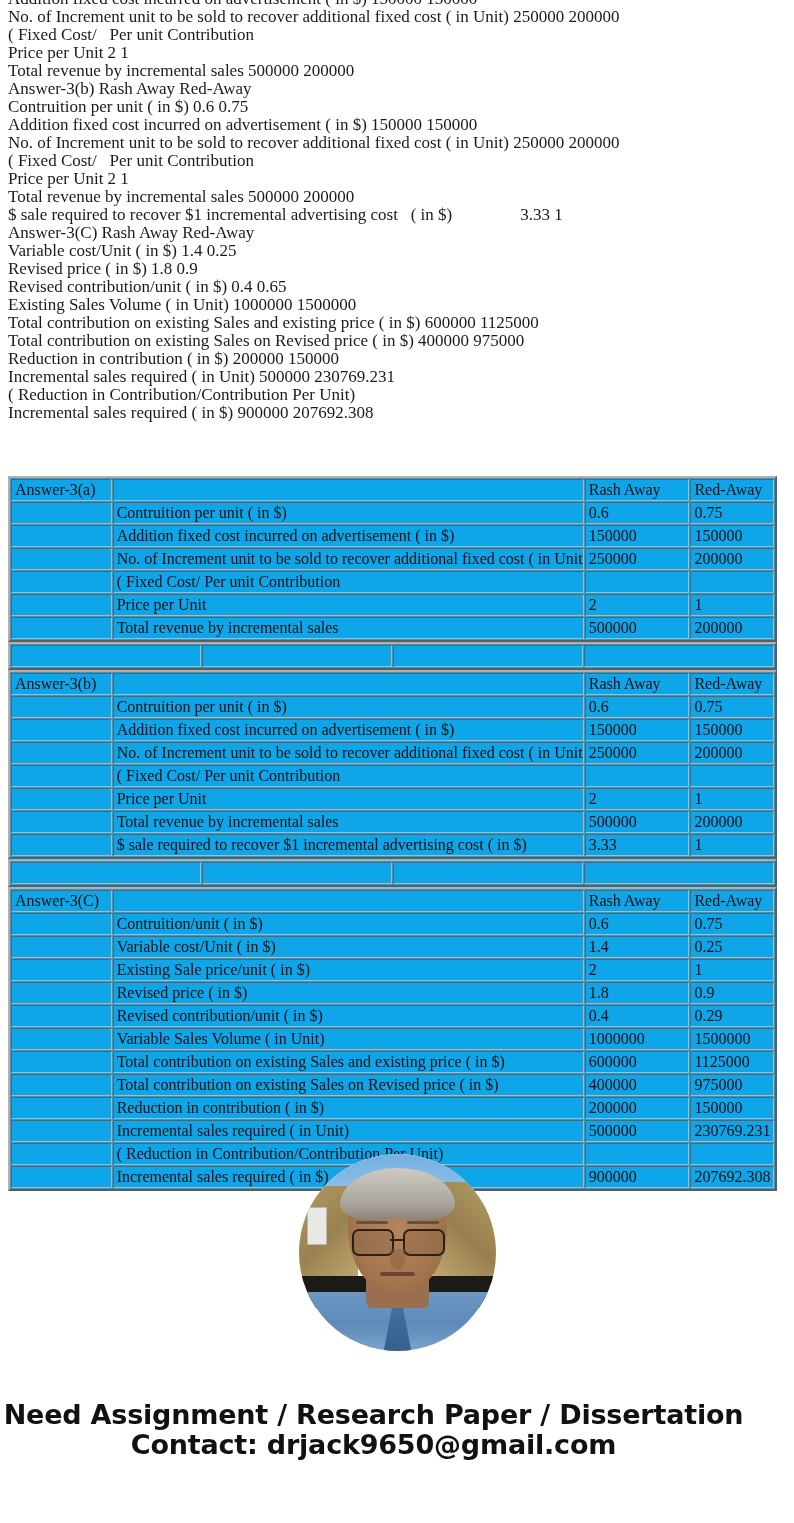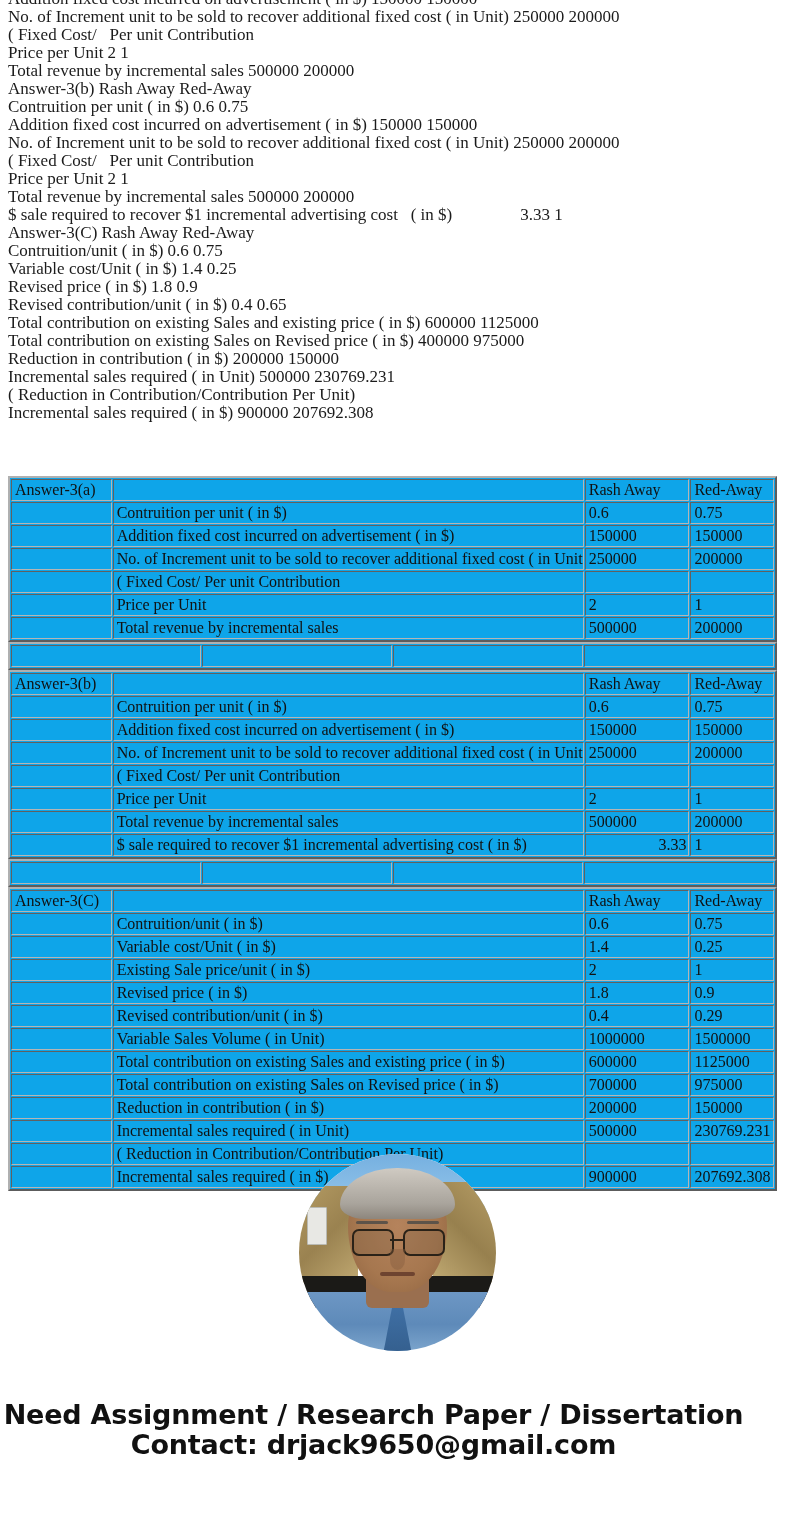--- a/index.html
+++ b/index.html
@@ -57,21 +57,21 @@
     overflow: hidden;
     white-space: nowrap;
     height: 18px;
     color: #111111;
   }
   col.c-label   { width: 100px; }
   col.c-desc    { width: 468px; }
   col.c-rash    { width: 104px; }
   col.c-red     { width: 83px;  }
 
-  td.num-right { text-align: right; padding-right: 4px; }
+  td.num-right { text-align: left; padding-right: 4px; }
 
   .spacer-table { height: 9px; }
   .spacer-table td { height: 5px; padding: 0; font-size: 1px; line-height: 1px; }
 
   
   #portrait-wrap {
     position: absolute;
     left: 299px;
     top: 1154px;
     width: 197px;
@@ -183,24 +183,24 @@
     <div class="text-line">Total revenue by incremental sales 500000 200000</div>
     <div class="text-line">Answer-3(b) Rash Away Red-Away</div>
     <div class="text-line">Contruition per unit ( in $) 0.6 0.75</div>
     <div class="text-line">Addition fixed cost incurred on advertisement ( in $) 150000 150000</div>
     <div class="text-line">No. of Increment unit to be sold to recover additional fixed cost ( in Unit) 250000 200000</div>
     <div class="text-line">( Fixed Cost/   Per unit Contribution</div>
     <div class="text-line">Price per Unit 2 1</div>
     <div class="text-line">Total revenue by incremental sales 500000 200000</div>
     <div class="text-line">$ sale required to recover $1 incremental advertising cost   ( in $)                3.33 1</div>
     <div class="text-line">Answer-3(C) Rash Away Red-Away</div>
-    <div class="text-line">Contruition/unit ( in $) 0.6 0.75</div>
     <div class="text-line">Variable cost/Unit ( in $) 1.4 0.25</div>
     <div class="text-line">Revised price ( in $) 1.8 0.9</div>
     <div class="text-line">Revised contribution/unit ( in $) 0.4 0.65</div>
+    <div class="text-line">Existing Sales Volume ( in Unit) 1000000 1500000</div>
     <div class="text-line">Total contribution on existing Sales and existing price ( in $) 600000 1125000</div>
     <div class="text-line">Total contribution on existing Sales on Revised price ( in $) 400000 975000</div>
     <div class="text-line">Reduction in contribution ( in $) 200000 150000</div>
     <div class="text-line">Incremental sales required ( in Unit) 500000 230769.231</div>
     <div class="text-line">( Reduction in Contribution/Contribution Per Unit)</div>
     <div class="text-line">Incremental sales required ( in $) 900000 207692.308</div>
   </div>
 
 <div id="tables-block">
     <table class="calc-table">
@@ -385,21 +385,21 @@
         </tr>
         <tr>
           <td></td>
           <td>Total contribution on existing Sales and existing price ( in $)</td>
           <td>600000</td>
           <td>1125000</td>
         </tr>
         <tr>
           <td></td>
           <td>Total contribution on existing Sales on Revised price ( in $)</td>
-          <td>700000</td>
+          <td>400000</td>
           <td>975000</td>
         </tr>
         <tr>
           <td></td>
           <td>Reduction in contribution ( in $)</td>
           <td>200000</td>
           <td>150000</td>
         </tr>
         <tr>
           <td></td>

